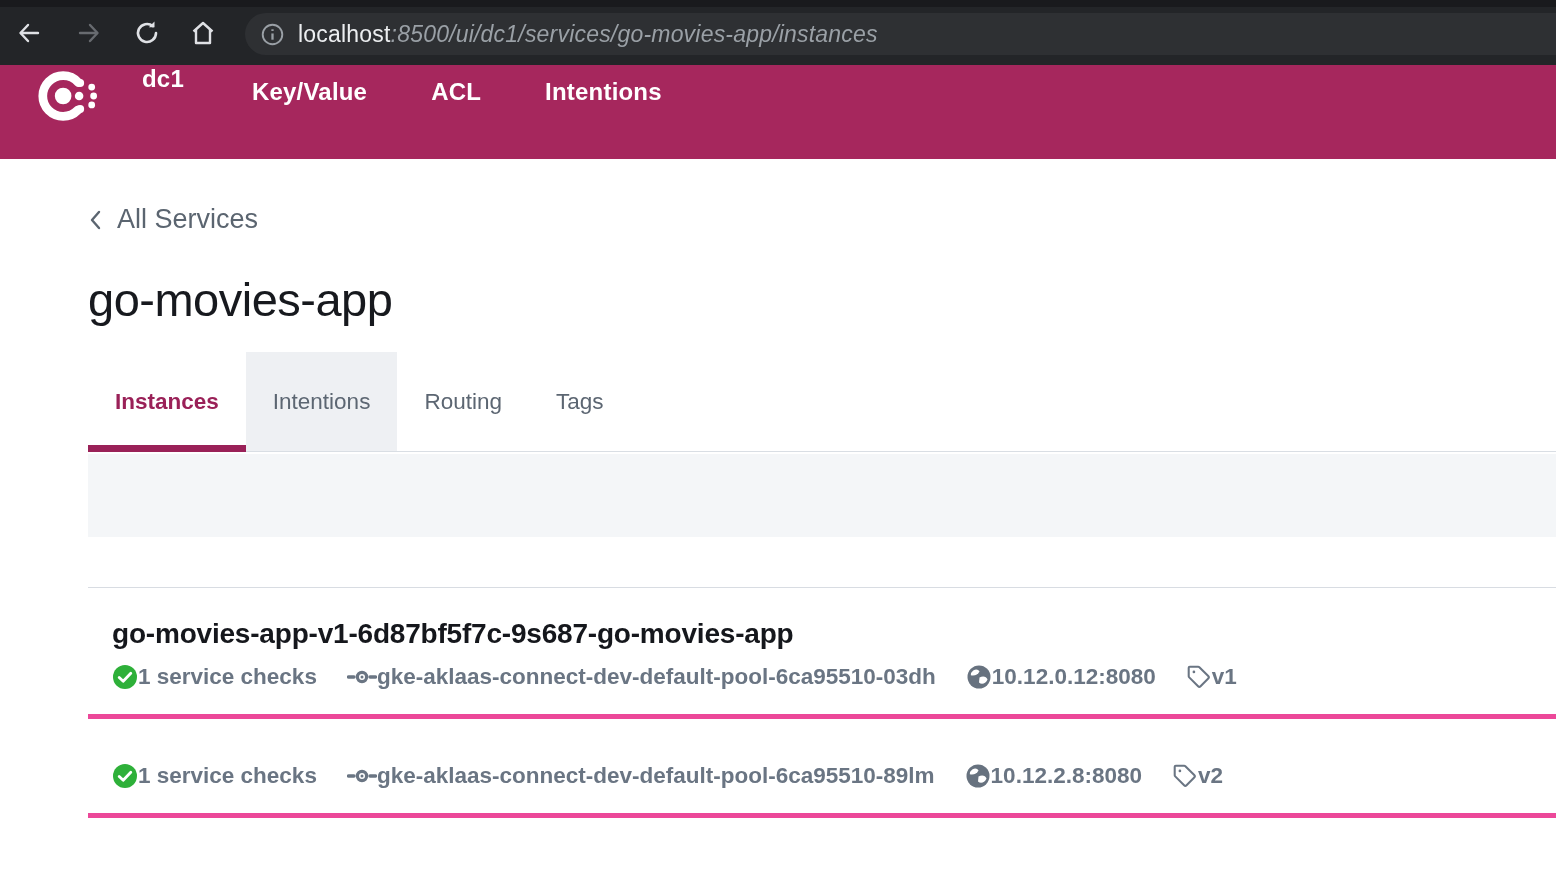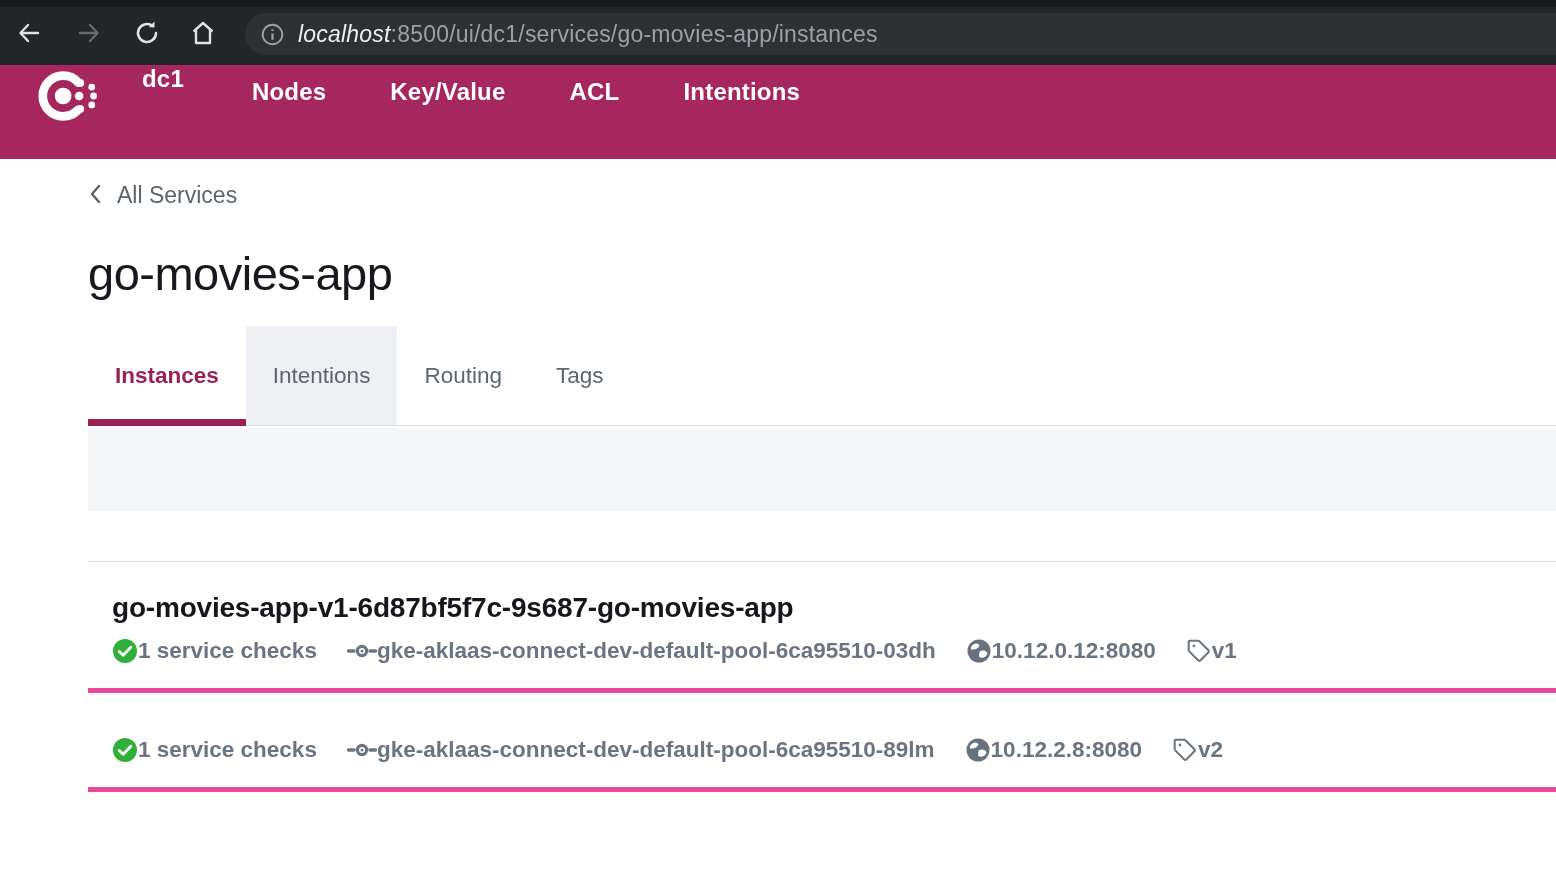--- a/index.html
+++ b/index.html
@@ -25,43 +25,43 @@
   .nav-btn.forward { margin-left: 26px; }
   .nav-btn.reload  { margin-left: 24px; }
   .nav-btn.home    { margin-left: 22px; }
   .url-bar {
     position: absolute; left: 245px; right: -24px; top: 13px; height: 42px;
     background: #2e3033; border-radius: 21px;
     display: flex; align-items: center; padding-left: 15px;
     font-size: 23px; letter-spacing: 0.2px;
   }
   .url-bar .info-icon { margin-right: 13px; display: flex; }
-  .url-host { color: #eceef0; font-style: italic; }
-  .url-rest { color: #9aa0a6; }
+  .url-host { color: #eceef0; }
+  .url-rest { color: #9aa0a6; font-style: italic; }
 
   
   .masthead {
     height: 94px; background: #a6275d;
     display: flex; align-items: flex-start; color: #fff;
   }
   .consul-logo { margin-left: 36px; flex: 0 0 auto; display: flex; }
   .dc-label { margin-left: 44px; font-size: 24px; font-weight: 700; letter-spacing: 0.2px; }
   .masthead-nav { display: flex; align-items: center; margin-left: 28px; }
   .masthead-item {
     font-size: 24px; font-weight: 700; letter-spacing: 0.2px;
     padding: 13px 24px; border-radius: 9px; margin-left: 16px; cursor: pointer;
   }
   .masthead-item.active { background: #551834; }
 
   
   .content { margin-left: 88px; width: 1468px; }
 
   .breadcrumb {
-    margin-top: 23px; display: flex; gap: 14px;
-    color: #5b6570; font-size: 23px; cursor: pointer; width: fit-content;
+    margin-top: 45px; display: flex; align-items: center; gap: 14px;
+    color: #5b6570; font-size: 27px; cursor: pointer; width: fit-content;
   }
   .breadcrumb .chev { display: flex; }
 
   h1.page-title {
     margin: 38px 0 0 0; font-size: 47px; line-height: 54px;
     font-weight: 400; color: #17191e; letter-spacing: -0.5px;
   }
 
   .tab-bar {
     display: flex; margin-top: 25px; height: 100px;
@@ -152,21 +152,20 @@
       <circle cx="44.5" cy="32" r="4.4"></circle>
       <circle cx="45.5" cy="18.6" r="4.2"></circle>
       <circle cx="45.5" cy="45.4" r="4.2"></circle>
       <circle cx="57.5" cy="22.8" r="3.5"></circle>
       <circle cx="59.5" cy="32" r="3.5"></circle>
       <circle cx="57.5" cy="41.2" r="3.5"></circle>
     </svg>
   </span>
   <span class="dc-label">dc1</span>
   <nav class="masthead-nav">
-    <span class="masthead-item">Nodes</span>
     <span class="masthead-item">Key/Value</span>
     <span class="masthead-item">ACL</span>
     <span class="masthead-item">Intentions</span>
   </nav>
 </header>
 
 <main class="content">
 
   <div class="breadcrumb">
     <span class="chev">

